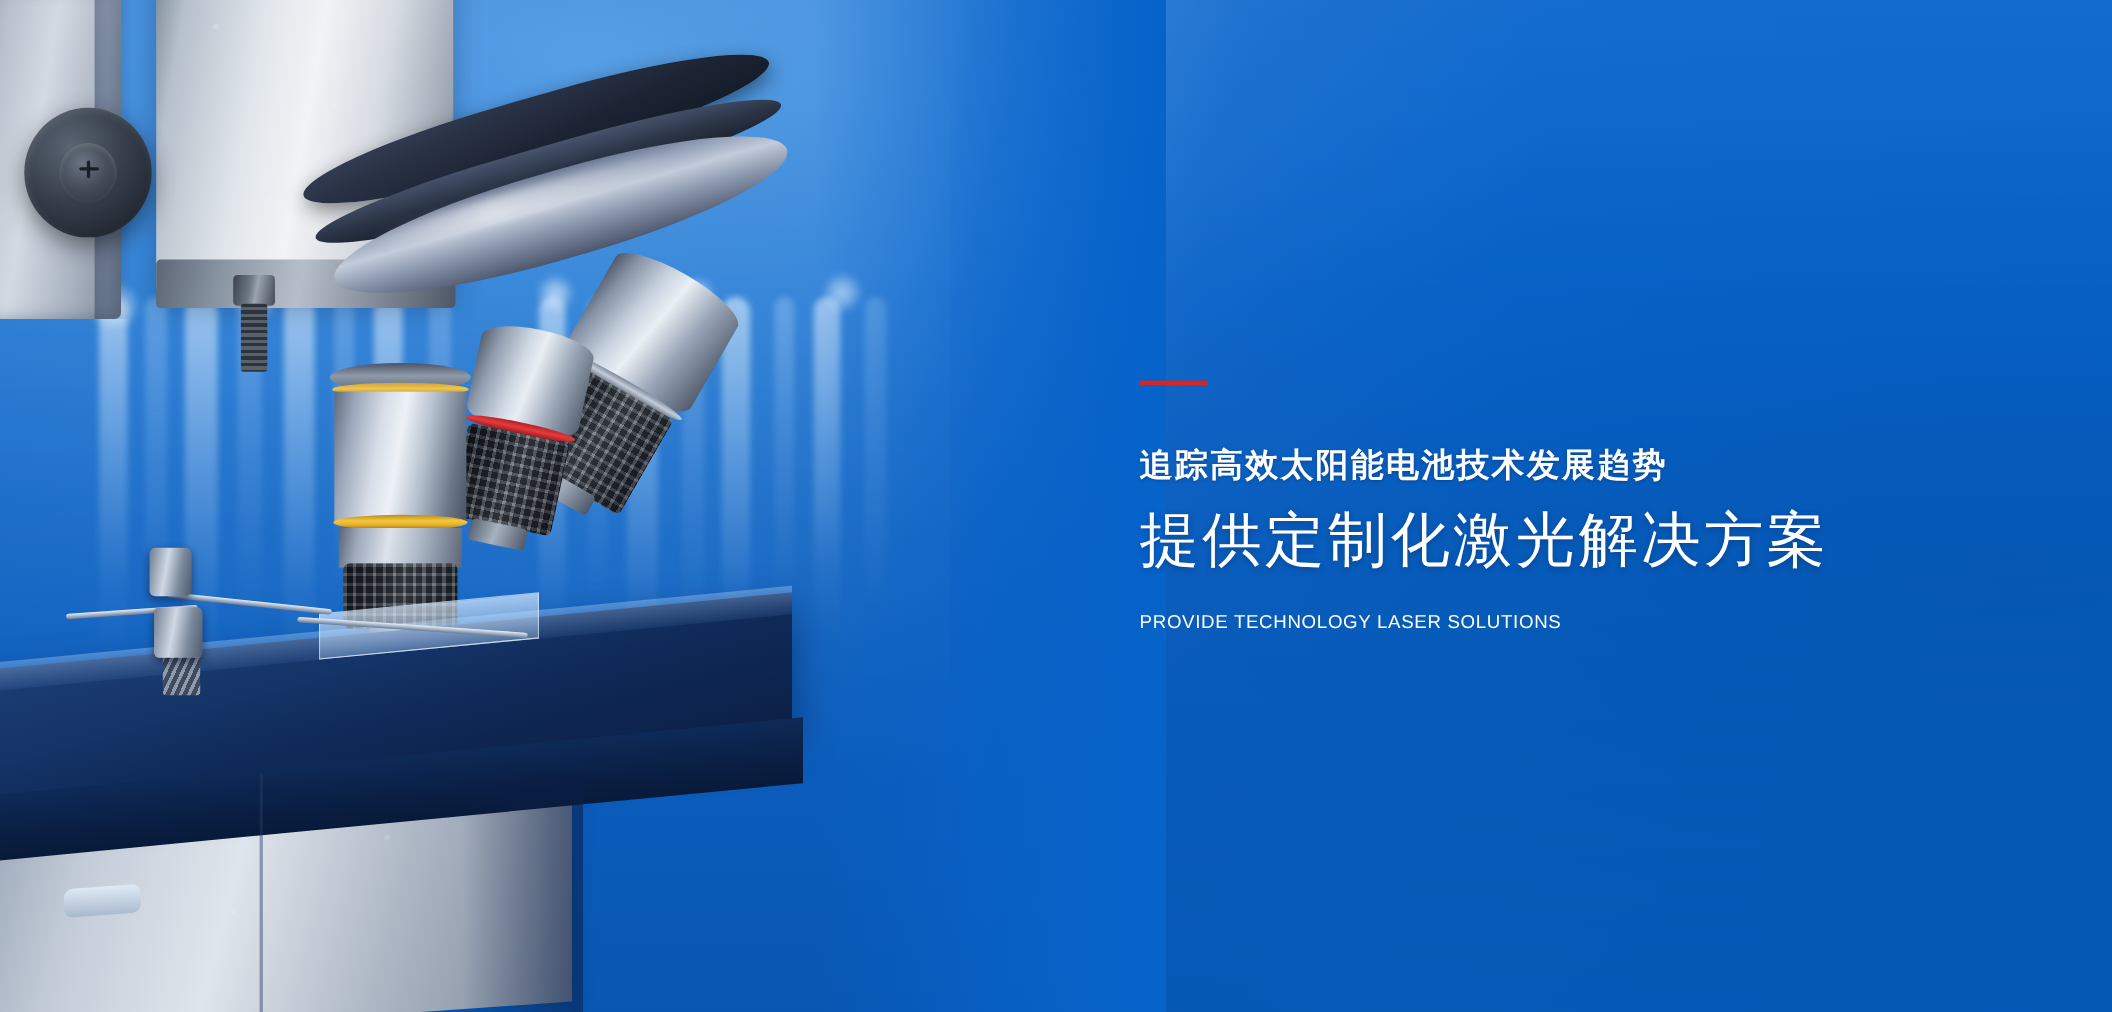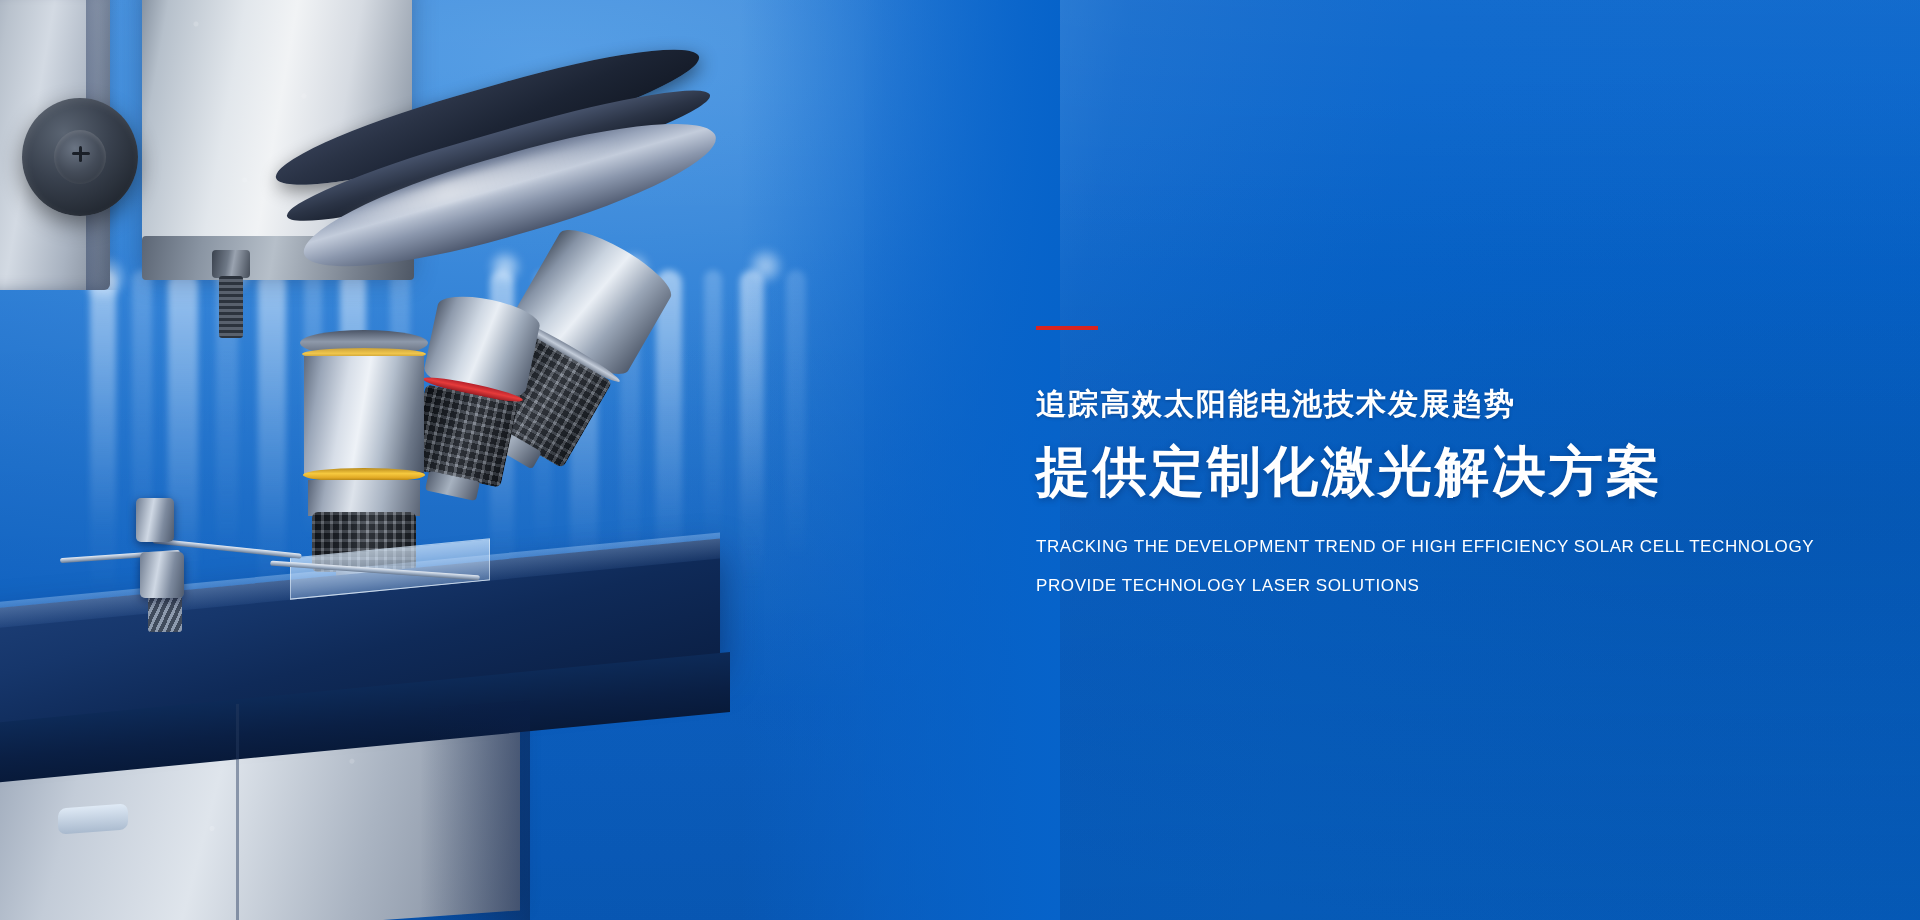--- a/index.html
+++ b/index.html
@@ -362,21 +362,21 @@
     font-size:30px;
     font-weight:bold;
     letter-spacing:2px;
     line-height:1.2;
     margin-bottom:18px;
     text-shadow:0 1px 3px rgba(0,25,70,.35);
   }
   .title-cn {
     color:#ffffff;
     font-size:54px;
-    font-weight:bold;
+    font-weight:normal;
     letter-spacing:3px;
     line-height:1.18;
     margin-bottom:34px;
     text-shadow:0 2px 6px rgba(0,25,70,.35);
   }
   .en-line {
     color:#ffffff;
     font-size:17px;
     letter-spacing:.6px;
     line-height:1;
@@ -491,17 +491,16 @@
 
     <div class="photo-fade"></div>
   </div>
 
   <div class="bg-vignette"></div>
 
   <div class="content">
     <div class="accent-bar"></div>
     <div class="sub-cn">追踪高效太阳能电池技术发展趋势</div>
     <div class="title-cn">提供定制化激光解决方案</div>
-    <div class="en-line">TRACKING THE DEVELOPMENT TREND OF HIGH EFFICIENCY SOLAR CELL TECHNOLOGY</div>
     <div class="en-line">PROVIDE TECHNOLOGY LASER SOLUTIONS</div>
   </div>
 
 </div>
 
 </body></html>

